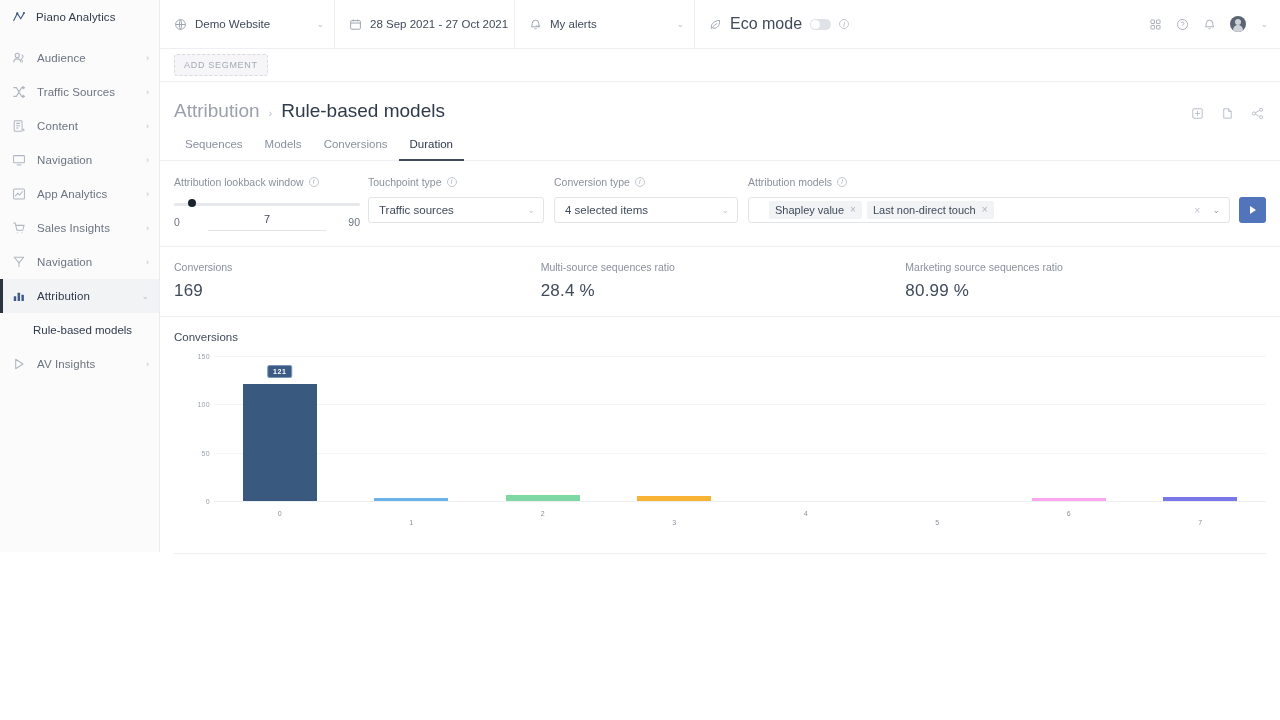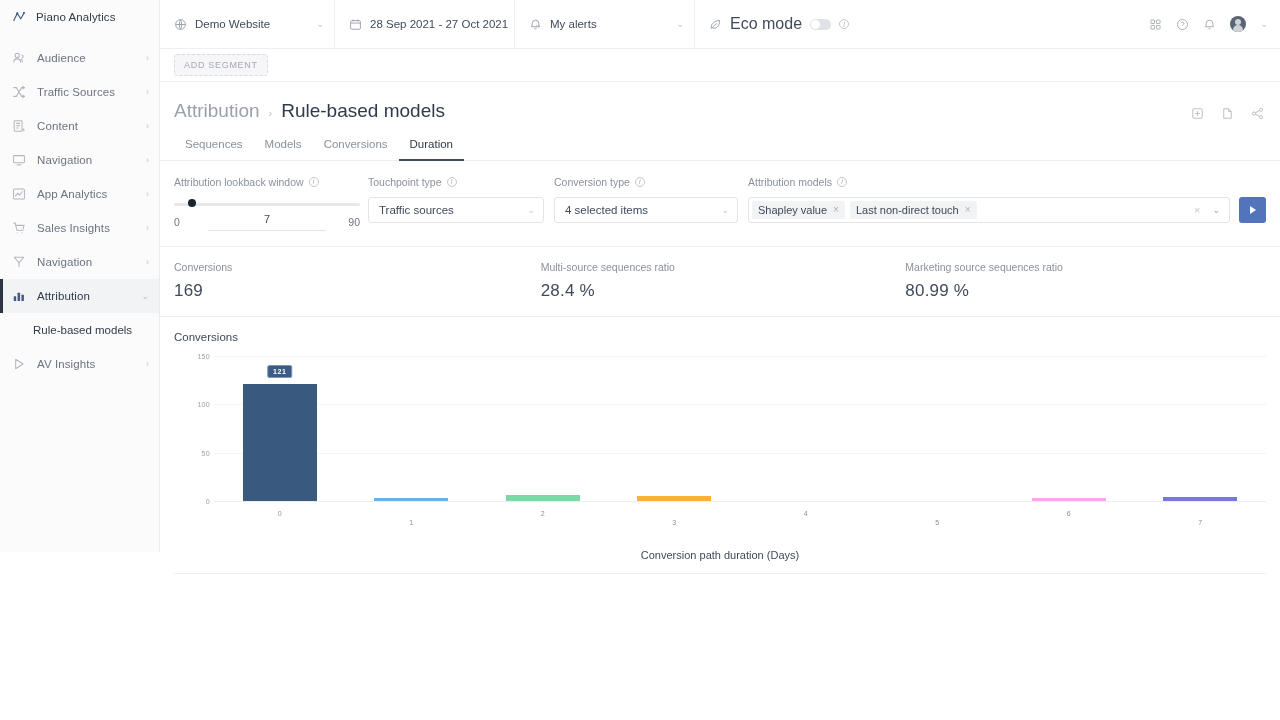--- a/index.html
+++ b/index.html
@@ -113,21 +113,21 @@
 
   .select {
     height: 26px; border: 1px solid #e2e4e8; border-radius: 3px; background: #fff;
     display: flex; align-items: center; padding: 0 8px 0 10px; cursor: pointer;
   }
   .select .val { font-size: 11.5px; color: #3f4a5a; flex: 1; white-space: nowrap; overflow: hidden; }
   .select .caret { color: #c3c8d0; font-size: 9px; }
 
   .multiselect {
     height: 26px; border: 1px solid #e2e4e8; border-radius: 3px; background: #fff;
-    display: flex; align-items: center; padding: 0 6px 0 3px; gap: 5px; min-width: 0;
+    display: flex; align-items: center; padding: 0 6px 0 20px; gap: 5px; min-width: 0;
   }
   .chip {
     background: #f2f3f5; border-radius: 2px; height: 18px; display: inline-flex; align-items: center;
     gap: 6px; padding: 0 6px; font-size: 11px; color: #3f4a5a; white-space: nowrap; cursor: pointer;
   }
   .chip .x { color: #aeb4bd; font-size: 10px; line-height: 1; }
   .ms-spacer { flex: 1; min-width: 4px; }
   .ms-clear { color: #c3c8d0; font-size: 11px; padding: 0 7px 0 4px; cursor: pointer; }
   .ms-caret { color: #9aa1ab; font-size: 9px; padding-right: 3px; cursor: pointer; }
   .run-btn {
@@ -540,19 +540,18 @@
               <div class="bar-slot" style="left: 75%; width: 12.5%;">
                 <div class="bar" style="height: 3px; background: rgb(251, 167, 238); left: 22%; right: 22%;"></div>
                 <div class="xlab" style="left: 50%; top: 154px;">6</div>
               </div>
               <div class="bar-slot" style="left: 87.5%; width: 12.5%;">
                 <div class="bar" style="height: 3.86667px; background: rgb(122, 117, 232); left: 22%; right: 22%;"></div>
                 <div class="xlab" style="left: 50%; top: 163px;">7</div>
               </div>
             </div>
         </div>
-        <div class="axis-title">Conversion path duration (Days)</div>
         <div class="chart-bottom-rule"></div>
       </div>
 
     </div>
   </div>
 </div>
 
 </body></html>

